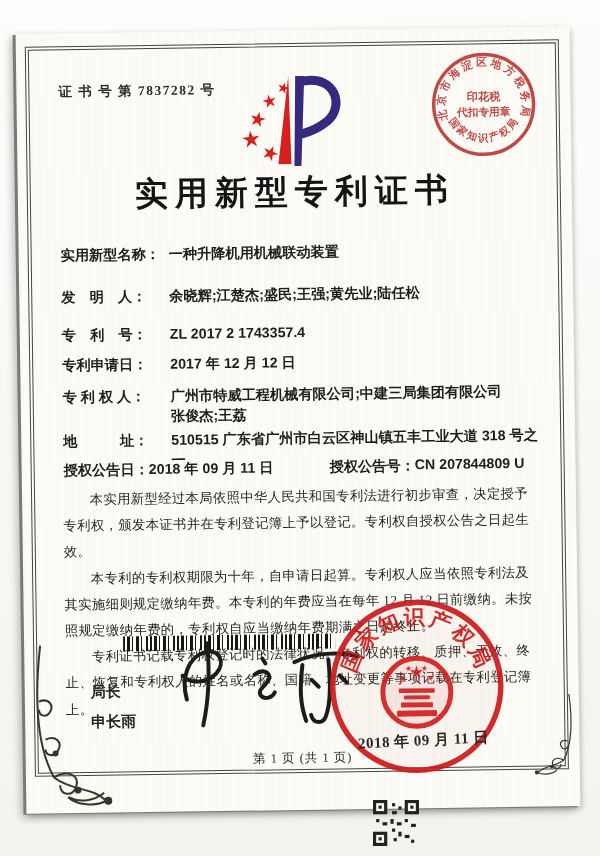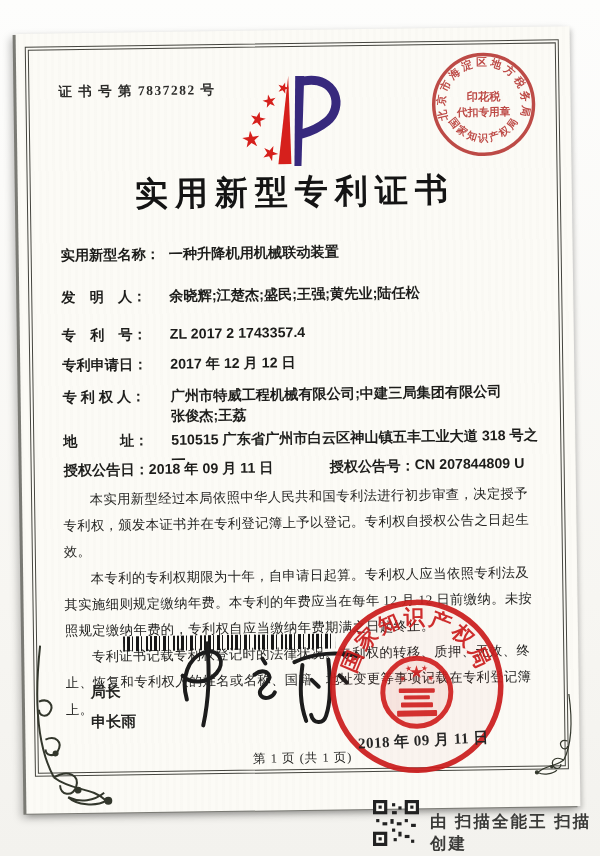--- a/index.html
+++ b/index.html
@@ -250,14 +250,13 @@
       <rect x="15" y="14" width="3" height="2"></rect>
         <rect x="20" y="12" width="2" height="2"></rect>
         <rect x="24" y="15" width="3" height="2"></rect>
       <rect x="12" y="18" width="2" height="2"></rect>
         <rect x="16" y="20" width="2" height="3"></rect>
         <rect x="20" y="22" width="3" height="2"></rect>
       <rect x="24" y="25" width="2" height="2"></rect>
         <rect x="13" y="24" width="2" height="2"></rect>
     </g>
   </svg>
-  <div class="scan-text">由 扫描全能王 扫描创建</div>
 </div>
 
 </body></html>

